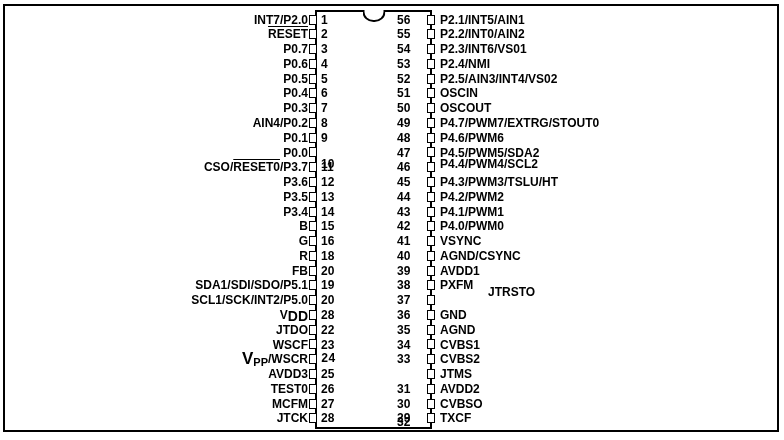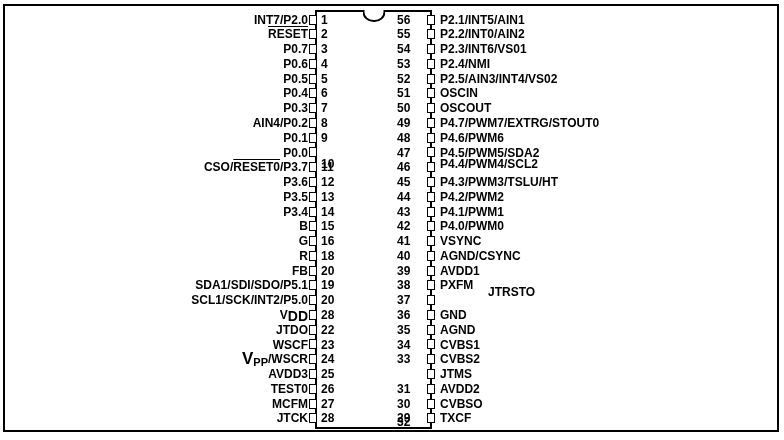--- a/index.html
+++ b/index.html
@@ -183,21 +183,21 @@
     <div class="pin-box" style="top: 324.67px; left: 427px;"></div>
     <div class="pin-label lbl-right" style="top: 322.77px;">AGND</div>
     <div class="pin-label lbl-left" style="top: 337.54px;">WSCF</div>
     <div class="pin-box" style="top: 339.44px; left: 309px;"></div>
     <div class="pin-num num-left" style="top: 337.54px;">23</div>
     <div class="pin-num num-right" style="top: 337.54px;">34</div>
     <div class="pin-box" style="top: 339.44px; left: 427px;"></div>
     <div class="pin-label lbl-right" style="top: 337.54px;">CVBS1</div>
     <div class="pin-label lbl-left" style="top: 352.31px;"><span class="bg">V</span><span class="sbg">PP</span><span>/WSCR</span></div>
     <div class="pin-box" style="top: 354.21px; left: 309px;"></div>
-    <div class="pin-num num-left" style="top: 352.31px;">24</div>
+    <div class="pin-num num-left" style="top: 352.31px; font-family: Liberation Mono, monospace;">24</div>
     <div class="pin-num num-right" style="top: 352.31px;">33</div>
     <div class="pin-box" style="top: 354.21px; left: 427px;"></div>
     <div class="pin-label lbl-right" style="top: 352.31px;">CVBS2</div>
     <div class="pin-label lbl-left" style="top: 367.08px;">AVDD3</div>
     <div class="pin-box" style="top: 368.98px; left: 309px;"></div>
     <div class="pin-num num-left" style="top: 367.08px;">25</div>
     <div class="pin-num num-right" style="top: 367.08px; margin-top: 48px;">32</div>
     <div class="pin-box" style="top: 368.98px; left: 427px;"></div>
     <div class="pin-label lbl-right" style="top: 367.08px;">JTMS</div>
     <div class="pin-label lbl-left" style="top: 381.85px;">TEST0</div>

